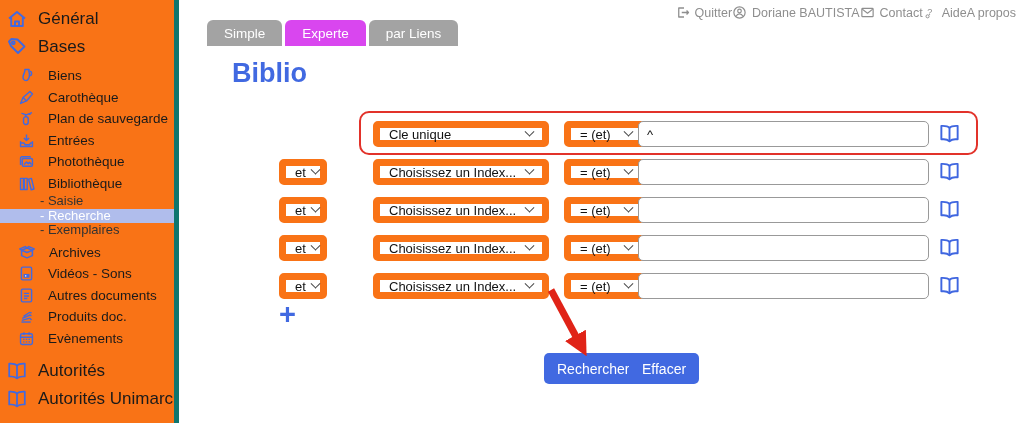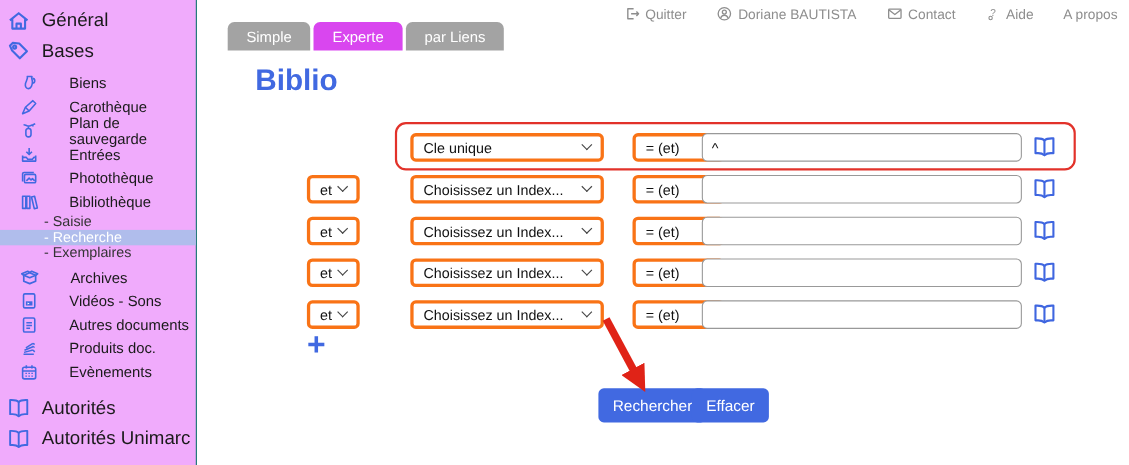--- a/index.html
+++ b/index.html
@@ -4,60 +4,60 @@
 <style>
   * { margin:0; padding:0; box-sizing:border-box; }
   html,body { background:#fff; }
   #screen {
     position:relative; width:1026px; height:423px; overflow:hidden;
     font-family:"Liberation Sans", sans-serif; background:#fff; color:#1a1a1a;
   }
   
   #sidebar {
     position:absolute; left:0; top:0; width:179px; height:423px;
-    border-right:1px solid #0f766e; padding-top:5px; background:#f0abfc;
+    border-right:5px solid #0f766e; padding-top:5px; background:#f97316;
   }
   .sb-top { display:flex; align-items:center; gap:10px; padding:3px 0 3px 6px; font-size:17px; height:28px; color:#1a1a1a; cursor:pointer; }
-  .sb-sub { display:flex; align-items:center; gap:28px; padding:0 0 0 18px; font-size:13.5px; height:21.5px; color:#1a1a1a; cursor:pointer; }
+  .sb-sub { display:flex; align-items:center; gap:13px; padding:0 0 0 18px; font-size:13.5px; height:21.5px; color:#1a1a1a; cursor:pointer; }
   .sb-subsub { padding:0 0 0 40px; font-size:13px; height:14.5px; line-height:14.5px; color:#333; cursor:pointer; }
   .sb-subsub.active { background:#b0bdec; color:#fff; }
   .sb-gap { height:4px; }
   .icn { display:inline-flex; align-items:center; justify-content:center; flex:0 0 auto; }
   .icn svg { display:block; }
   
   #main { position:absolute; left:180px; top:0; width:846px; height:423px; }
   
   #header-links {
-    position:absolute; top:5px; right:10px; display:flex; align-items:center; gap:27px;
+    position:absolute; top:5px; right:10px; display:flex; align-items:center; 
     font-size:12.5px; color:#8e8e8e;
   }
   .hlink { display:flex; align-items:center; gap:5px; cursor:pointer; }
   .hlink svg { display:block; }
   
   #tabs { position:absolute; left:27px; top:20px; display:flex; gap:3px; }
   .tab {
     height:26px; padding:0 17px; display:flex; align-items:center;
     background:#a3a3a3; color:#fff; font-size:13.5px;
     border-radius:6px 6px 0 0; border:none; cursor:pointer;
     font-family:"Liberation Sans", sans-serif;
   }
   .tab.active { background:#d946ef; }
   
   #page-title { position:absolute; left:52px; top:58px; font-size:27px; color:#4169e1; }
   
   .form-row { position:absolute; left:0; width:100%; height:26px; }
   .mock-select {
     position:absolute; top:0; height:26px; background:#fff;
-    border:3px solid #f97316; border-radius:5px;
+    border:7px solid #f97316; border-radius:5px;
     display:flex; align-items:center; justify-content:space-between;
     padding:0 9px; font-size:13px; color:#111; cursor:pointer;
   }
   .connector-select { left:99px; width:48px; }
   .index-select { left:193px; width:176px; }
-  .op-select { left:384px; width:84px;margin-left:11px; }
+  .op-select { left:384px; width:84px; }
   .chev {
     width:7px; height:7px; border-right:1.6px solid #444; border-bottom:1.6px solid #444;
     transform:rotate(45deg) translate(-2px,-2px); flex:0 0 auto; margin-left:6px;
   }
   .val-input {
     position:absolute; left:458px; top:0; width:291px; height:26px;
     border:1px solid #999; border-radius:5px; padding:0 8px; font-size:13px;
     font-family:"Liberation Sans", sans-serif; color:#111; outline:none;
   }
   .book { position:absolute; left:758px; top:1px; cursor:pointer; }

